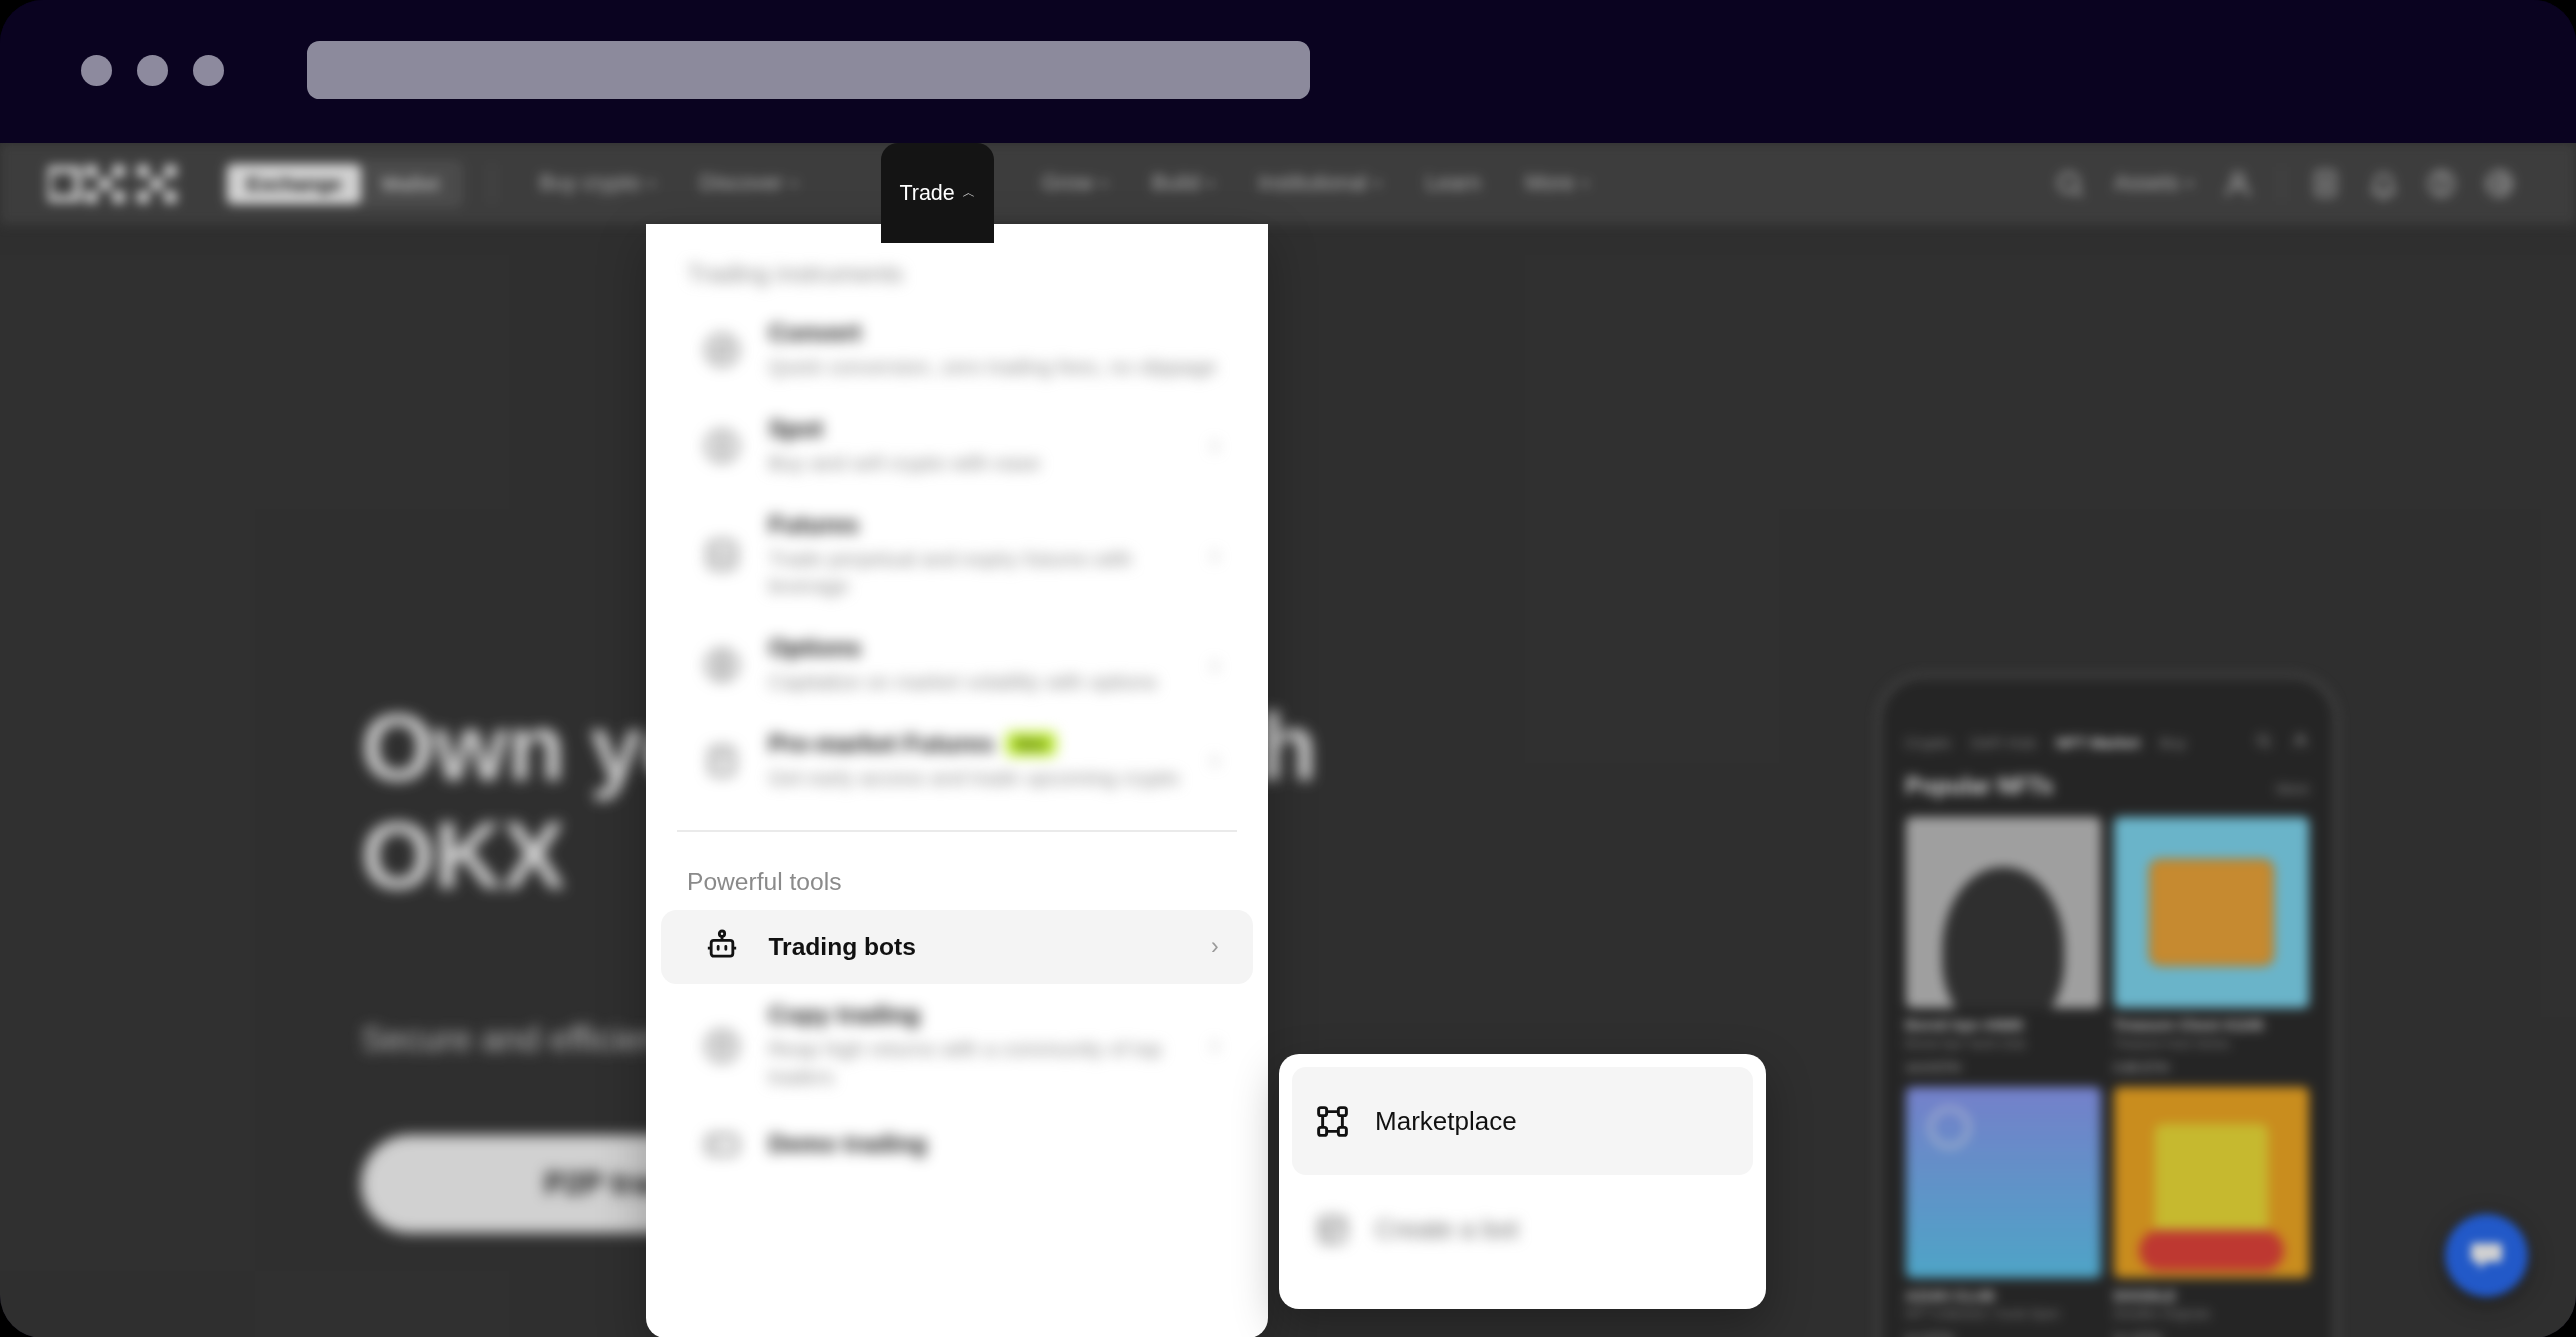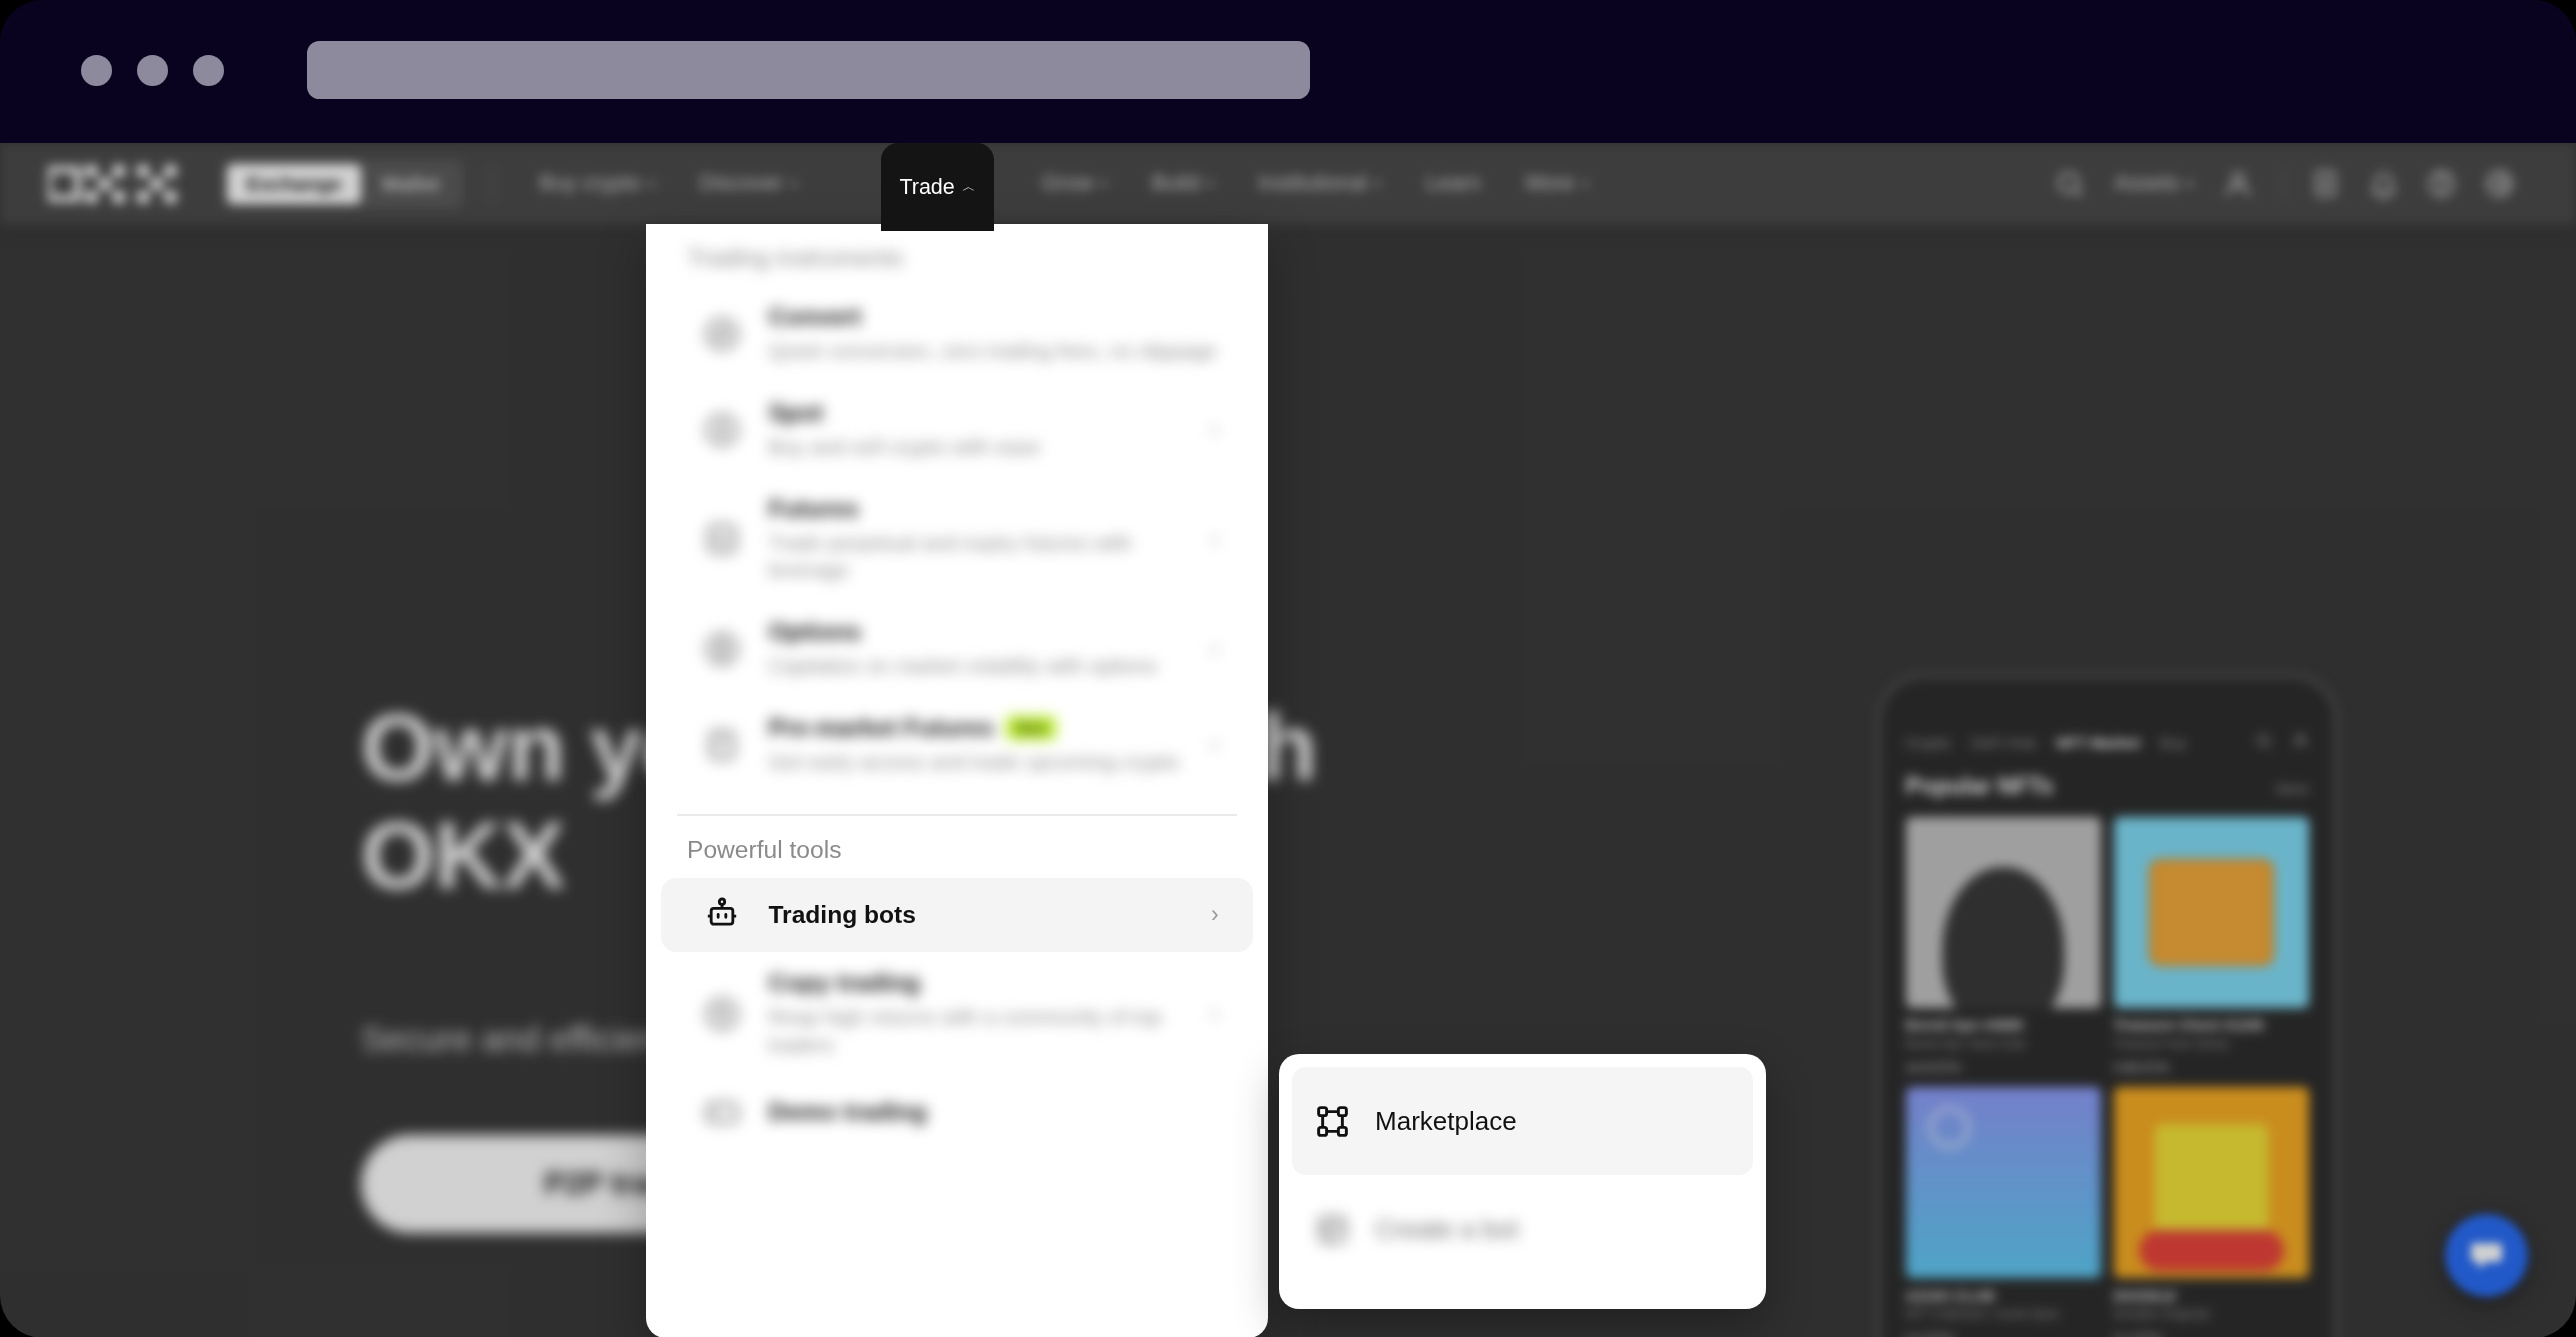--- a/index.html
+++ b/index.html
@@ -74,21 +74,21 @@
   .switch-pill.active { background: #ffffff; color: #222222; }
   #header-divider {
     margin-left: 28px; width: 1.5px; height: 37px; background: #6a6a6a;
   }
   #main-nav {
     margin-left: 28px; display: flex; align-items: center; gap: 7.7px;
     height: 81px;
   }
   .nav-item {
     display: flex; align-items: center; gap: 7.7px;
-    padding: 0 18.4px; height: 88px;
+    padding: 0 18.4px; height: 100px;
     font-size: 21.5px; color: #d3d3d3; white-space: nowrap; text-align: right;
   }
   .nav-item .caret { font-size: 13px; opacity: .85; }
   .nav-item.active {
     background: #141414; color: #ffffff;
     border-radius: 17px 17px 0 0;
     filter: none;
     position: relative; z-index: 60;
   }
   #header-right {
@@ -179,21 +179,21 @@
   #trade-dropdown {
     position: absolute; left: 646px; top: 81px;
     width: 622px; height: 1114px;
     background: #ffffff;
     border-radius: 0 0 20px 20px;
     box-shadow: 0 18.4px 49px rgba(0,0,0,.28);
     z-index: 40;
     overflow: hidden;
   }
   .dd-section-title {
-    font-size: 24.6px; color: #8a8a8a; padding: 20px 41px 14px 41px;
+    font-size: 24.6px; color: #8a8a8a; padding: 36px 41px 14px 41px;
   }
   .dd-row {
     display: flex; align-items: center; gap: 26px;
     padding: 17px 34px 17px 41px;
     border-radius: 15.4px;
     margin: 0 15.4px;
   }
   .dd-row .ic { width: 40px; height: 40px; flex: 0 0 40px; color: #111; }
   .dd-row .ic svg { display:block; }
   .dd-row .txt { flex: 1 1 auto; }

